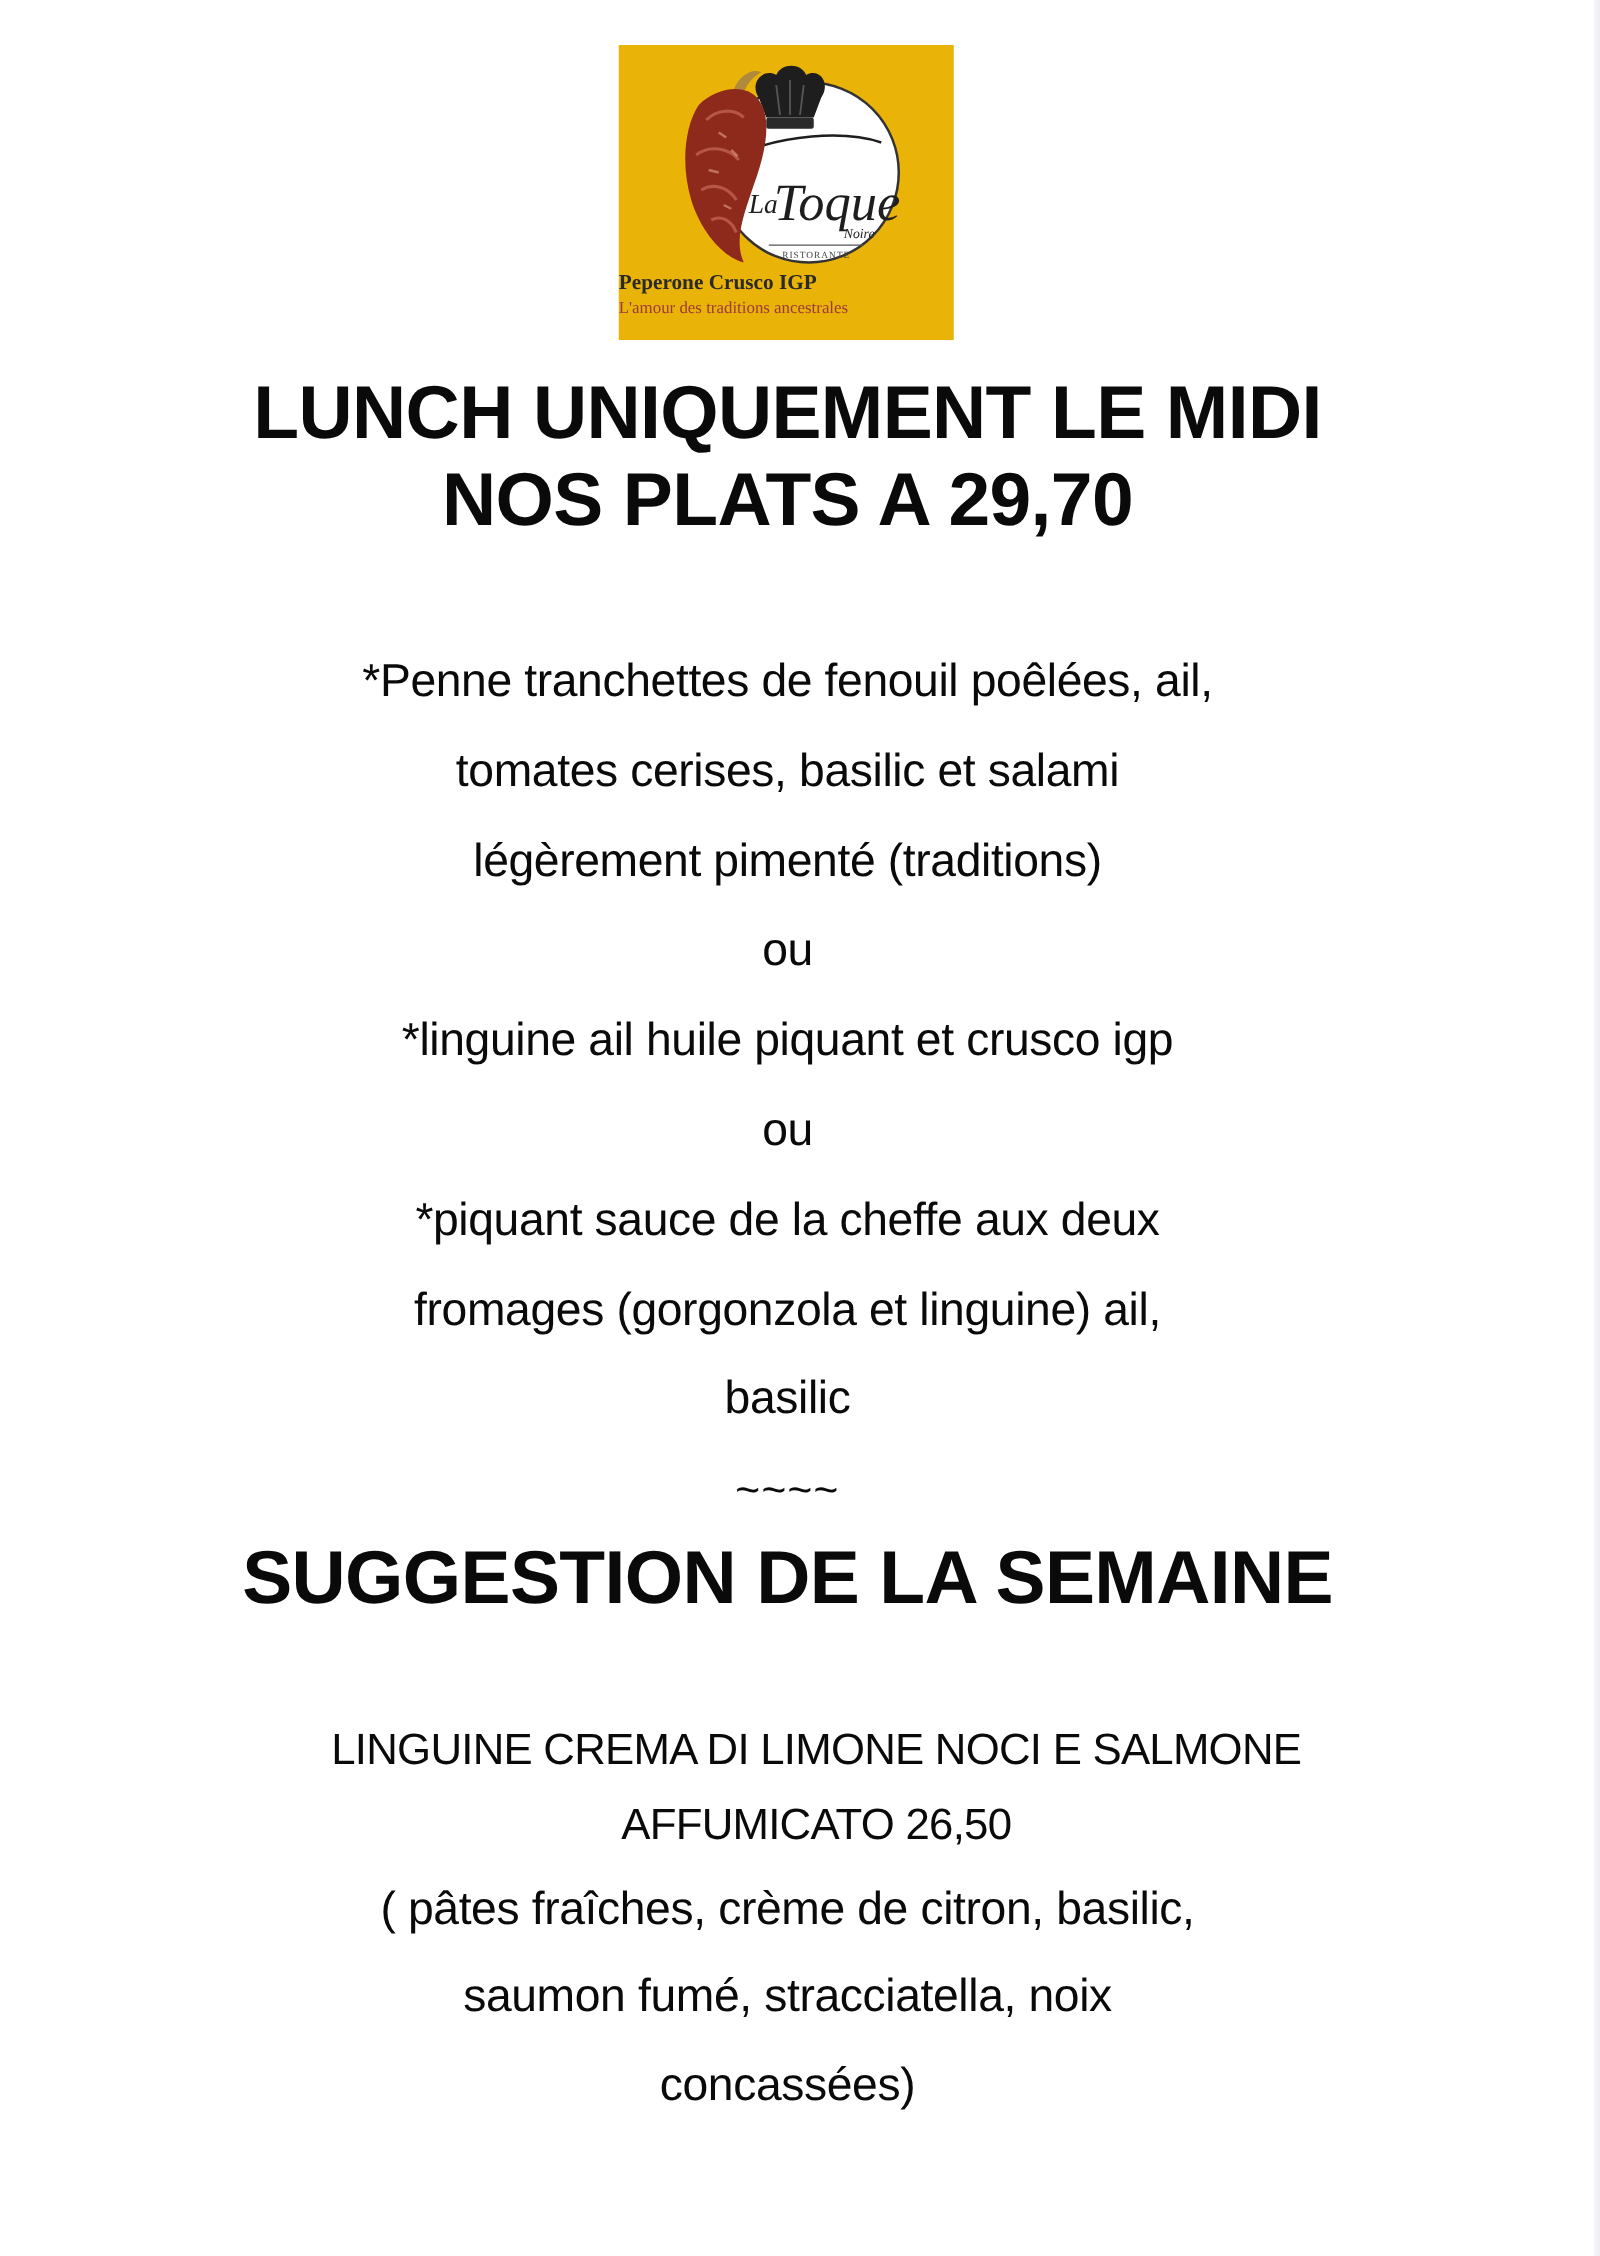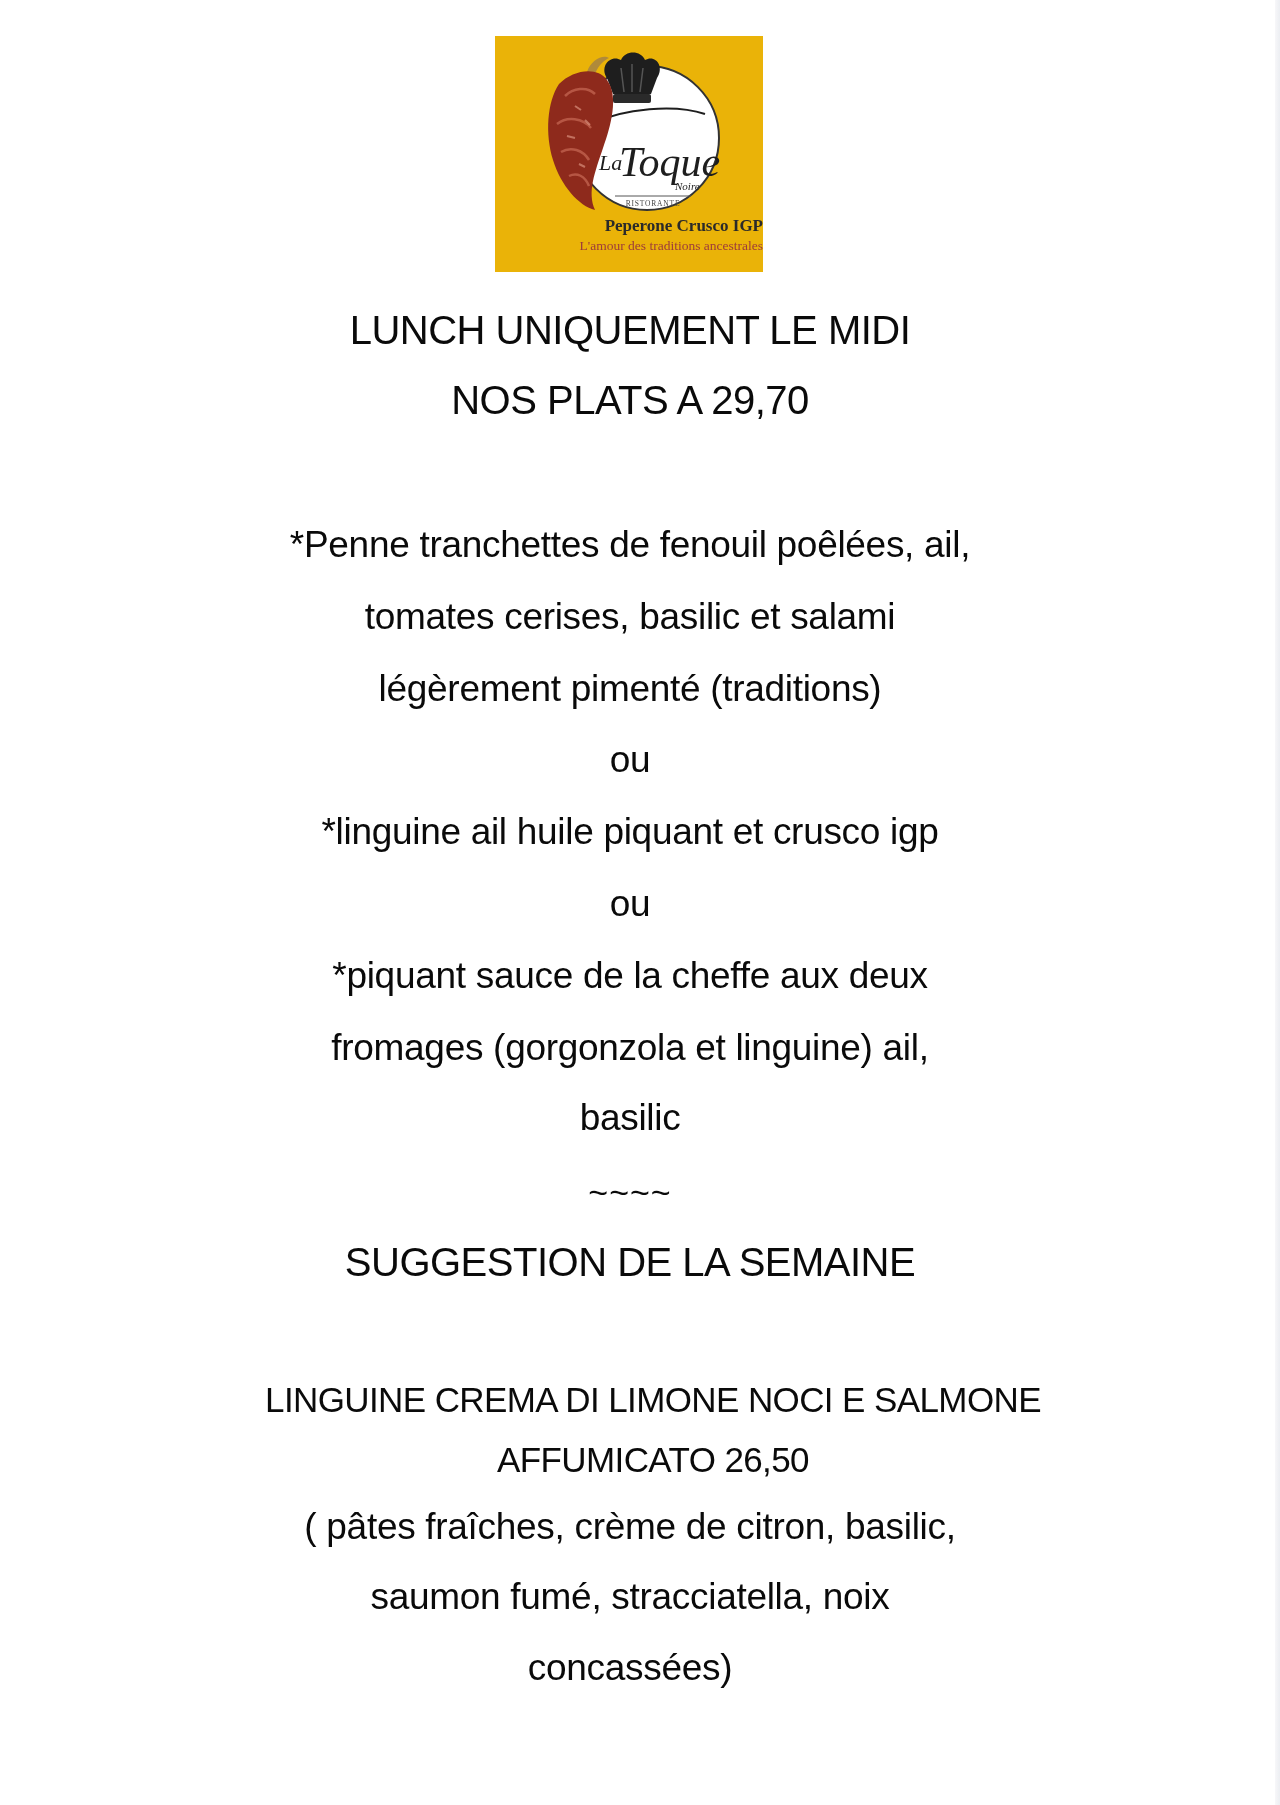--- a/index.html
+++ b/index.html
@@ -25,21 +25,21 @@
   .logo {
     position: absolute;
     left: 495px; top: 36px;
     width: 268px; height: 236px;
     background: #eab308;
   }
   .logo svg { position: absolute; left: 0; top: 0; }
   .logo-sub {
     position: absolute;
     left: 0; width: 268px;
-    text-align: right;
+    text-align: left;
     font-family: "Liberation Serif", "DejaVu Serif", serif;
     white-space: nowrap;
   }
   .logo-sub.name {
     top: 180px;
     font-size: 17px;
     font-weight: bold;
     color: #2a2a2a;
   }
   .logo-sub.tagline {
@@ -51,21 +51,21 @@
   .line {
     position: absolute;
     left: 0;
     width: 1260px;
     text-align: center;
     white-space: nowrap;
     font-size: 37px;
     line-height: 52px;
     letter-spacing: -0.3px;
   }
-  .line.caps-lg { font-size: 40px; letter-spacing: -0.5px; }
+  .line.caps-lg { font-size: 60px; letter-spacing: -0.5px; font-weight: bold; }
   .line.caps-sm { font-size: 35px; line-height: 44px; letter-spacing: -0.6px; padding-left: 23px; }
   .line.tilde { font-size: 34px; letter-spacing: 1px; }
 </style>
 </head>
 <body>
 
 <div class="right-edge"></div>
 
 <div class="logo">
   <svg width="268" height="236" viewBox="0 0 268 236">

